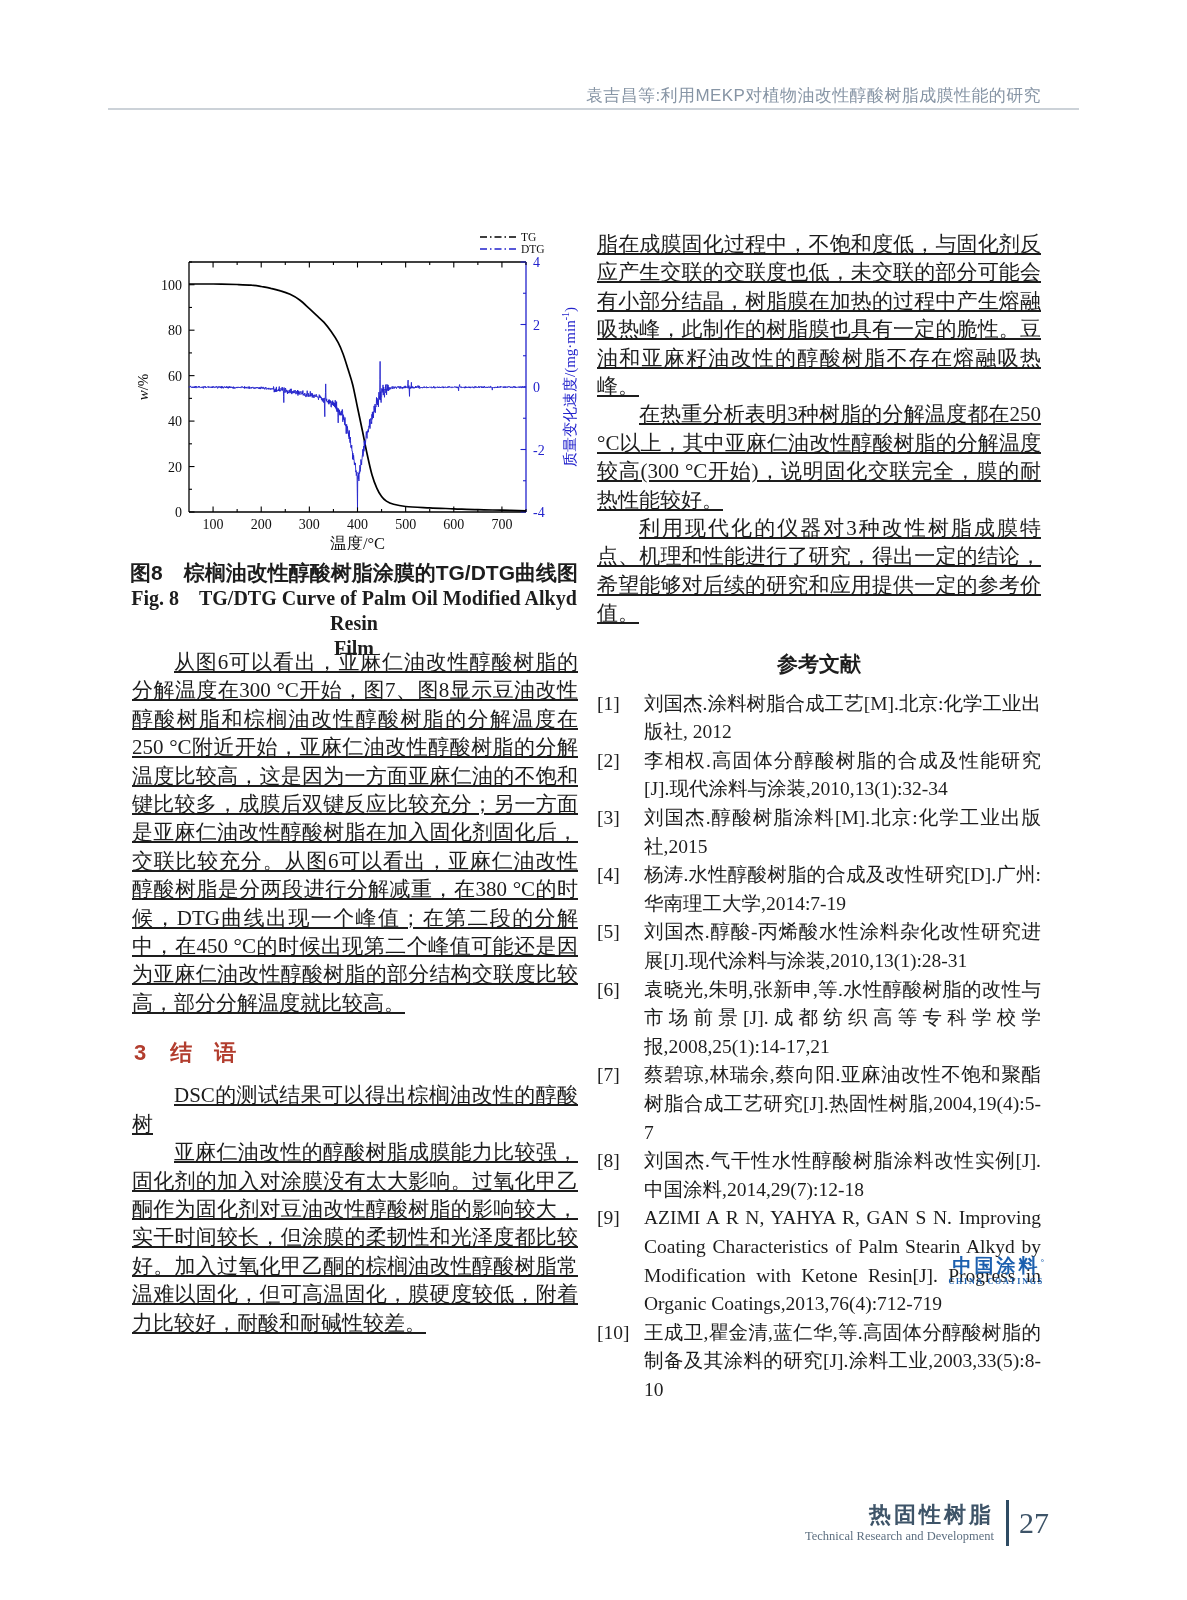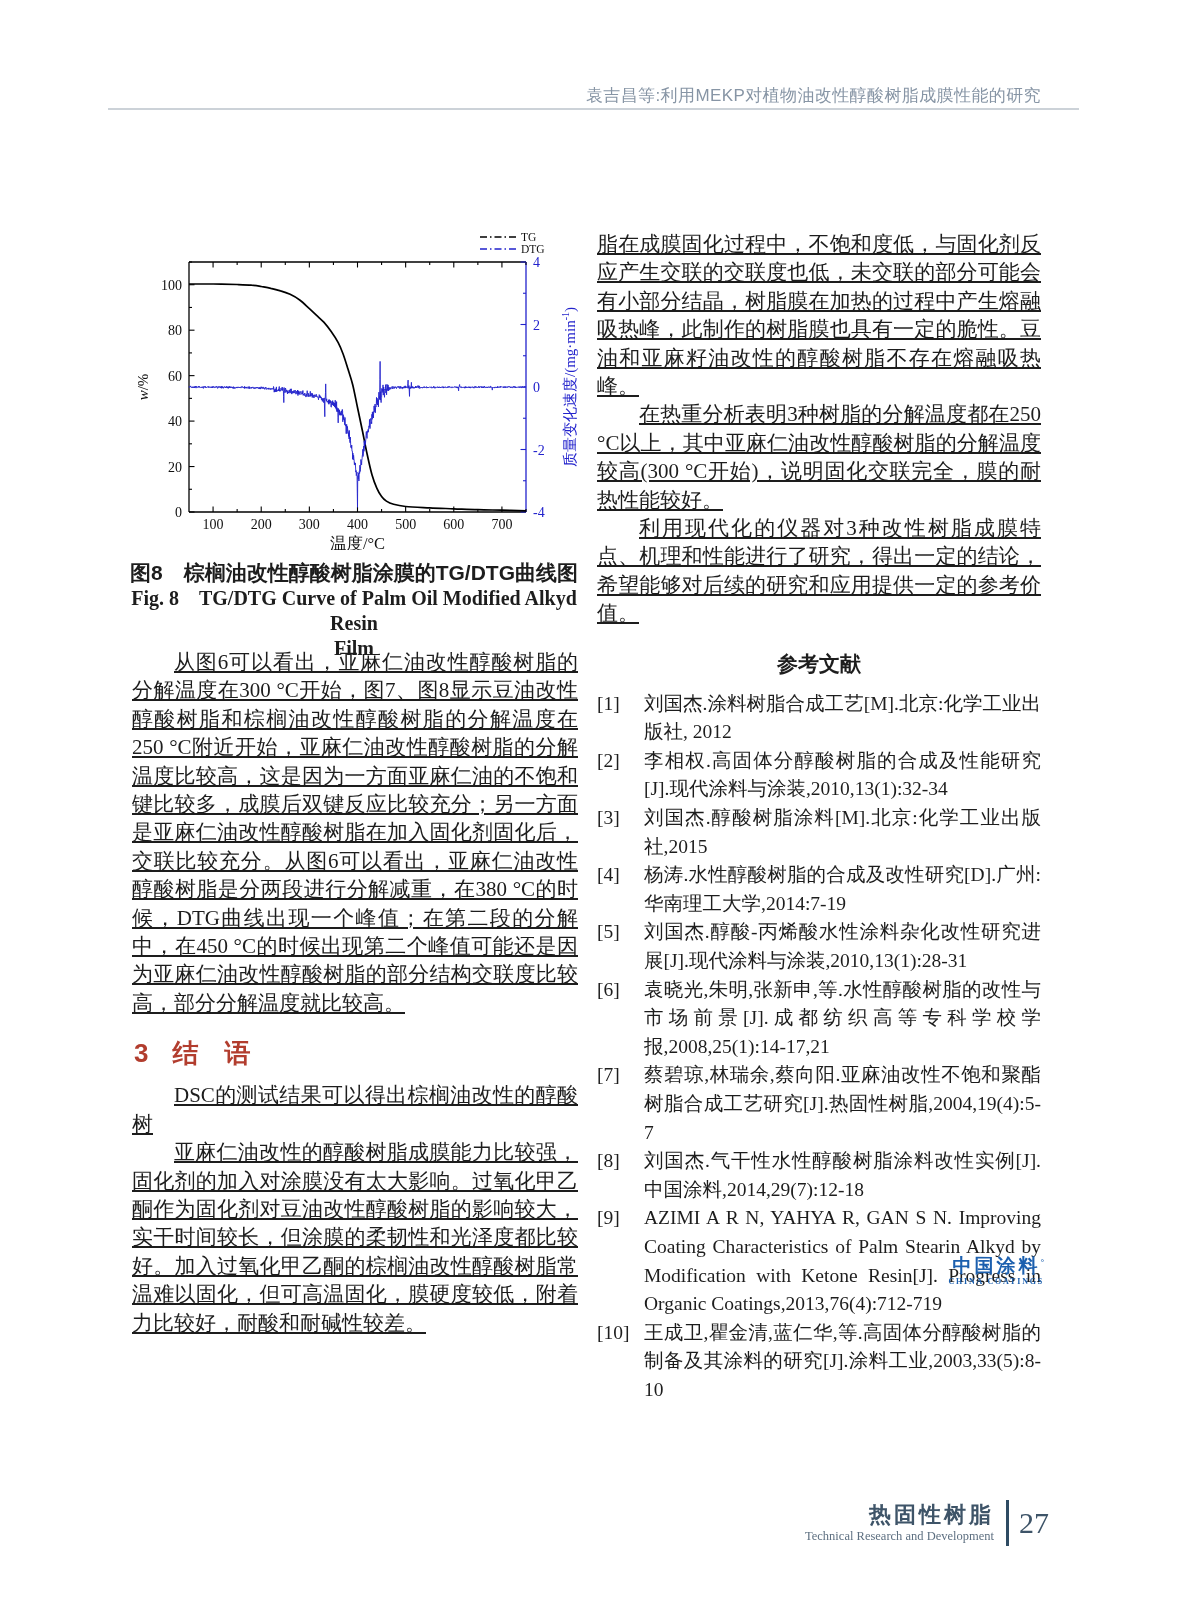--- a/index.html
+++ b/index.html
@@ -15,21 +15,21 @@
   
   .fig-caption{position:absolute;left:128px;top:560px;width:452px;text-align:center;}
   .fig-caption .cn{font-family:"Liberation Sans",sans-serif;font-weight:bold;font-size:21px;line-height:26px;}
   .fig-caption .en{font-weight:bold;font-size:20px;line-height:25px;}
   
   .col-left{position:absolute;left:132px;top:648px;width:446px;}
   .col-right{position:absolute;left:597px;top:230px;width:444px;}
   p.body{margin:0;font-size:21px;line-height:28.4px;text-align:justify;text-indent:2em;text-decoration:underline;}
   p.body.no-indent{text-indent:0;}
   .section-heading{margin:20px 0 12px 2px;font-family:"Liberation Sans",sans-serif;font-weight:bold;
-        font-size:26px;line-height:32px;color:#b23d2e;}
+        font-size:22px;line-height:32px;color:#b23d2e;}
   .section-heading .num{margin-right:24px;}
   
   .refs-heading{margin:22px 0 12px 0;text-align:center;font-family:"Liberation Sans",sans-serif;
         font-weight:bold;font-size:21px;}
   ul.refs{margin:0;padding:0;list-style:none;font-size:19.5px;line-height:28.6px;}
   ul.refs li{display:flex;}
   .ref-num{width:47px;flex:none;}
   .ref-text{flex:1;text-align:justify;}
   
   .logo{position:absolute;top:1252px;right:143px;text-align:right;color:#1b5fae;

